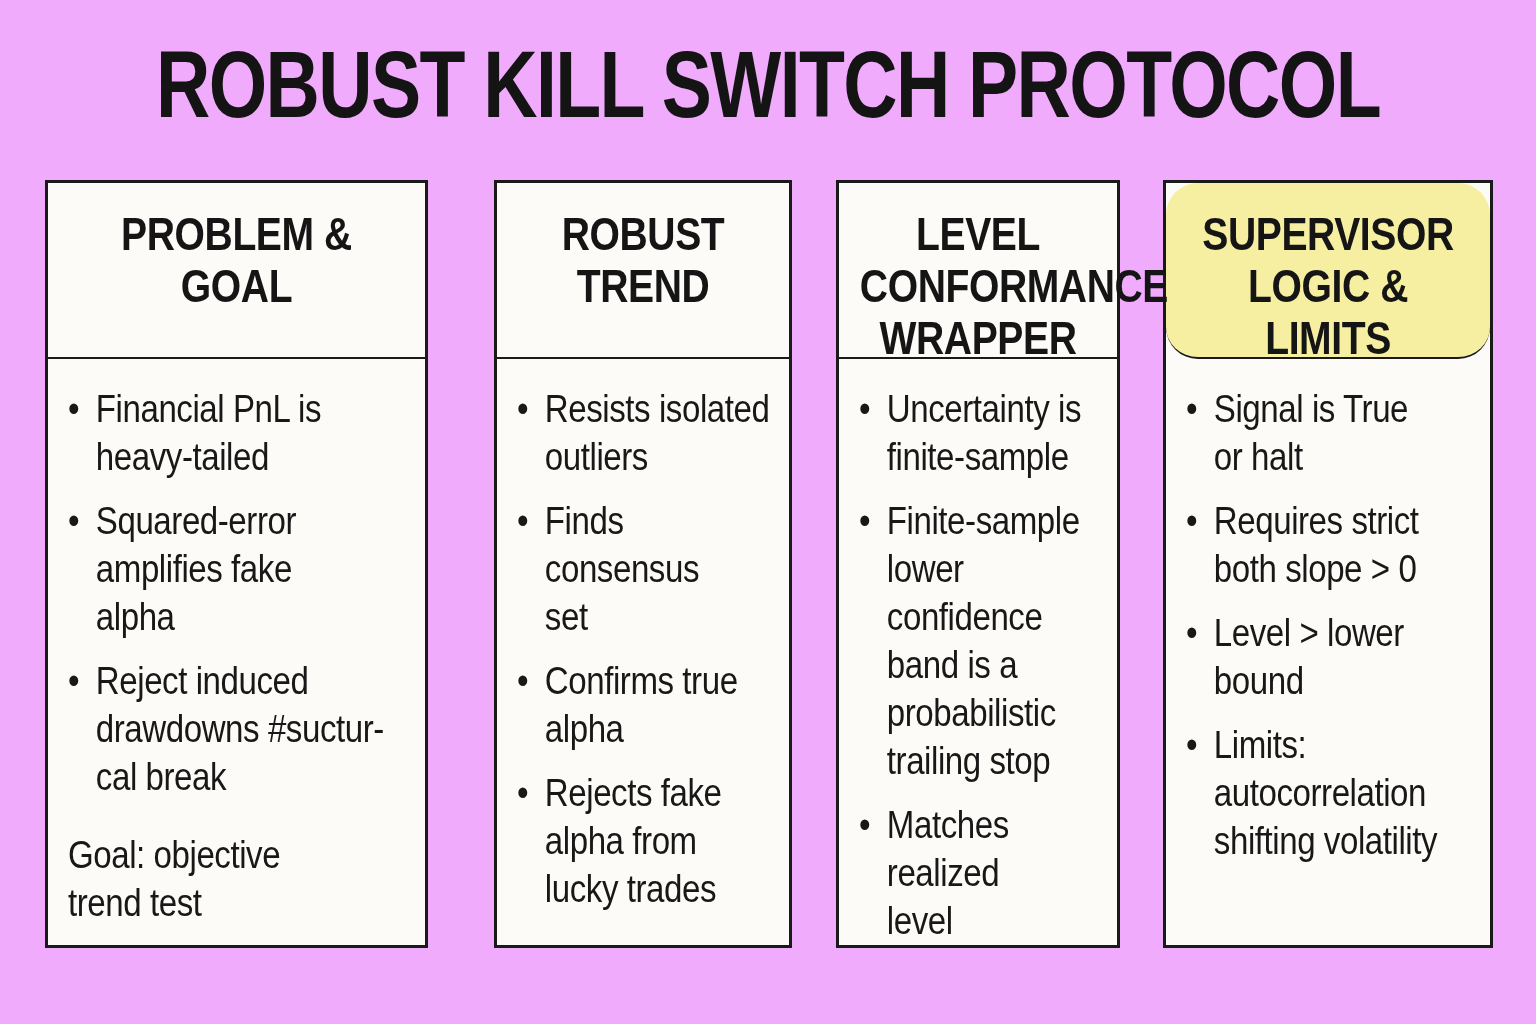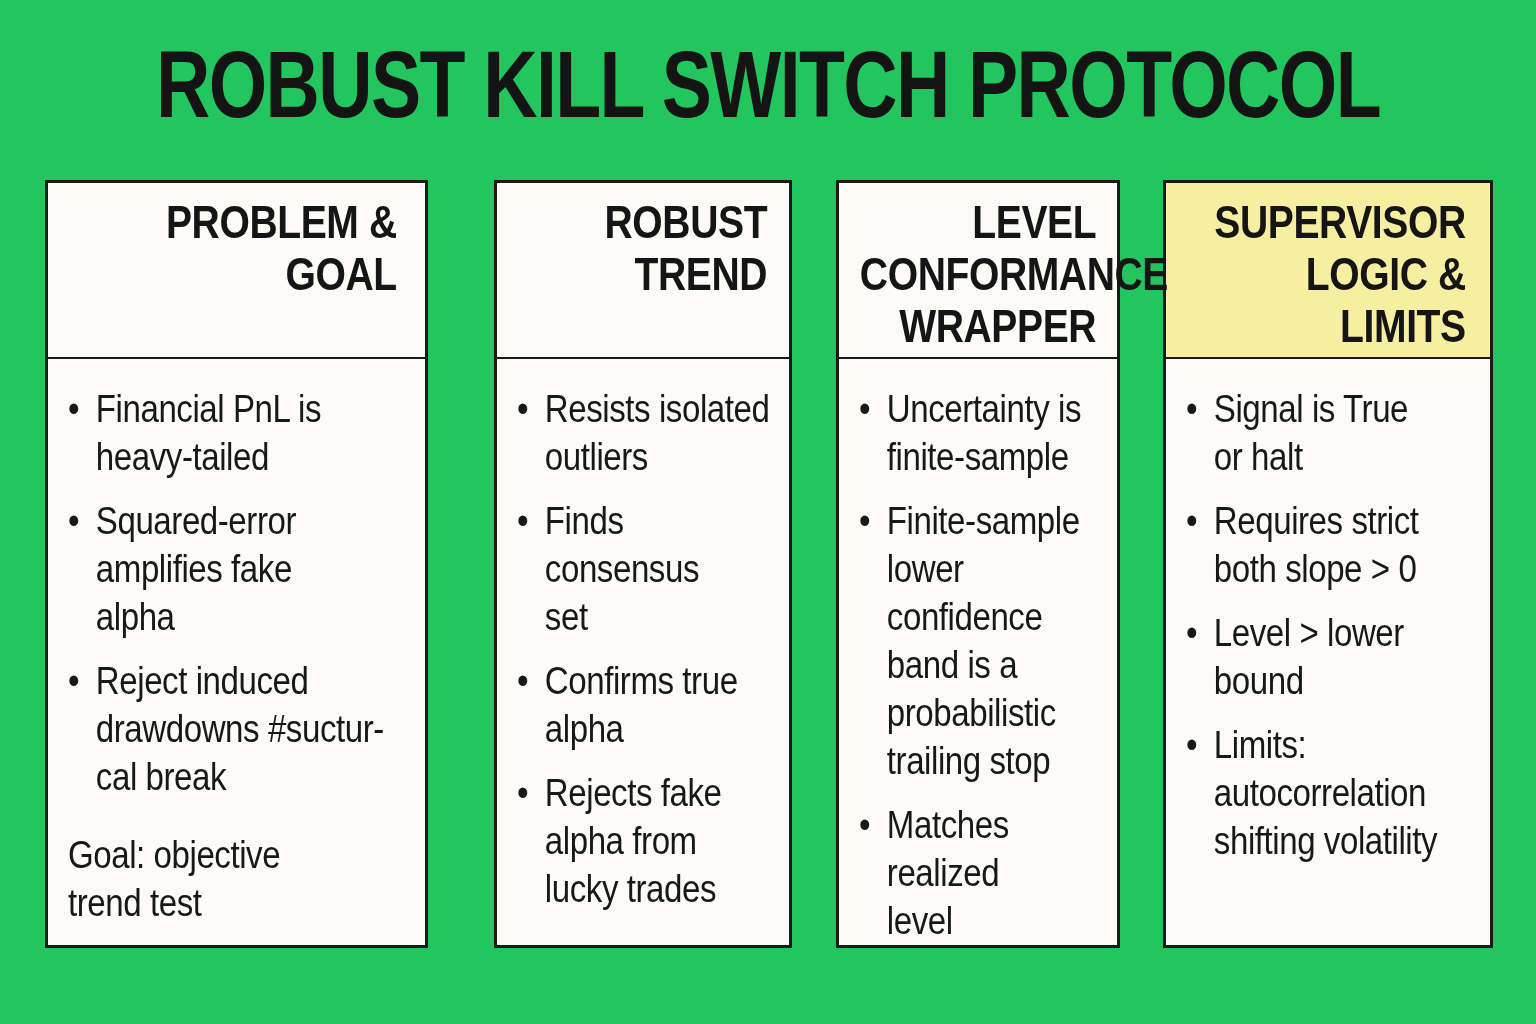--- a/index.html
+++ b/index.html
@@ -3,21 +3,21 @@
 <meta charset="utf-8">
 <style>
   html, body {
     margin: 0;
     padding: 0;
   }
   .canvas {
     position: relative;
     width: 1536px;
     height: 1024px;
-    background: #22c55e;
+    background: #f0abfc;
     overflow: hidden;
     font-family: "Liberation Sans", sans-serif;
     color: #181818;
   }
   .page-title {
     position: absolute;
     left: 0;
     right: 0;
     top: 38px;
     text-align: center;
@@ -48,26 +48,27 @@
     flex-direction: column;
   }
   .column:nth-child(1) { width: 383px; }
   .column:nth-child(2) { width: 298px; margin-left: 23px; }
   .column:nth-child(3) { width: 284px; }
   .column:nth-child(4) { width: 330px; }
   .col-header {
     box-sizing: border-box;
     height: 176px;
     border-bottom: 2.5px solid #1A1A1A;
-    padding-top: 14px;
-    text-align: right;
+    padding-top: 26px;
+    text-align: center;
     flex: 0 0 auto;
   }
   .col-header.highlight {
     background: #F6EFA2;
+    border-radius: 32px;
   }
   .hdr-text {
     font-size: 46px;
     font-weight: 700;
     line-height: 1.13;
     white-space: pre-line;
     transform: scaleX(0.85);
     transform-origin: 50% 0;
     letter-spacing: -0.5px;
     color: #151515;

